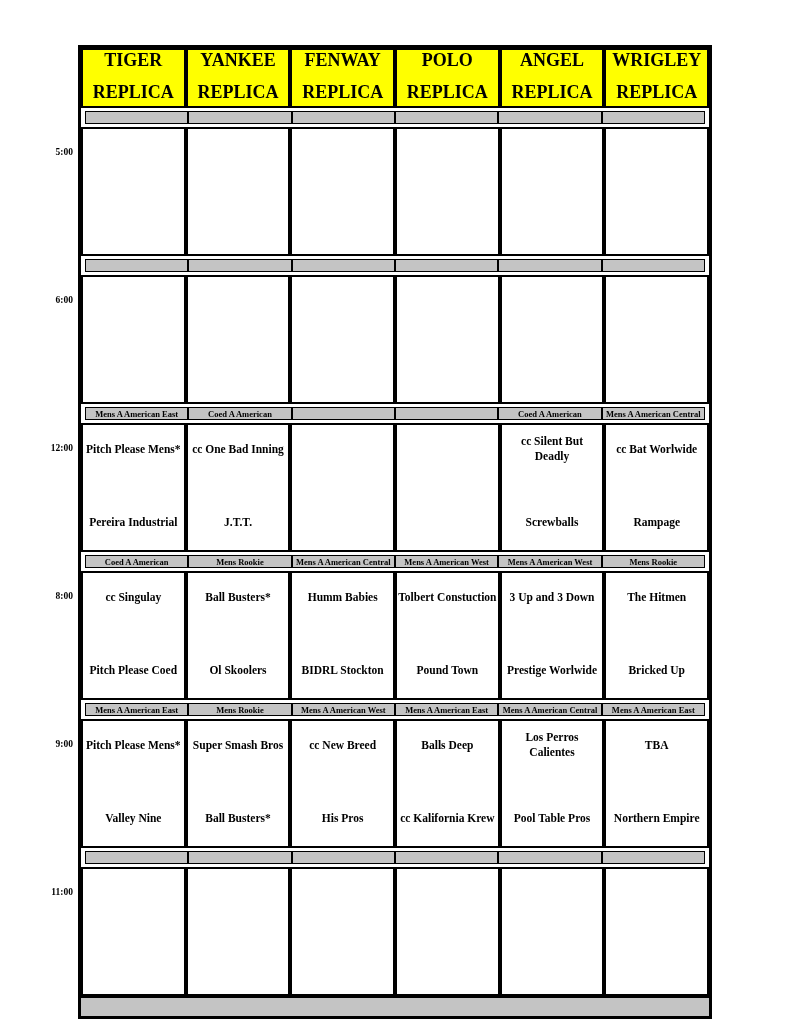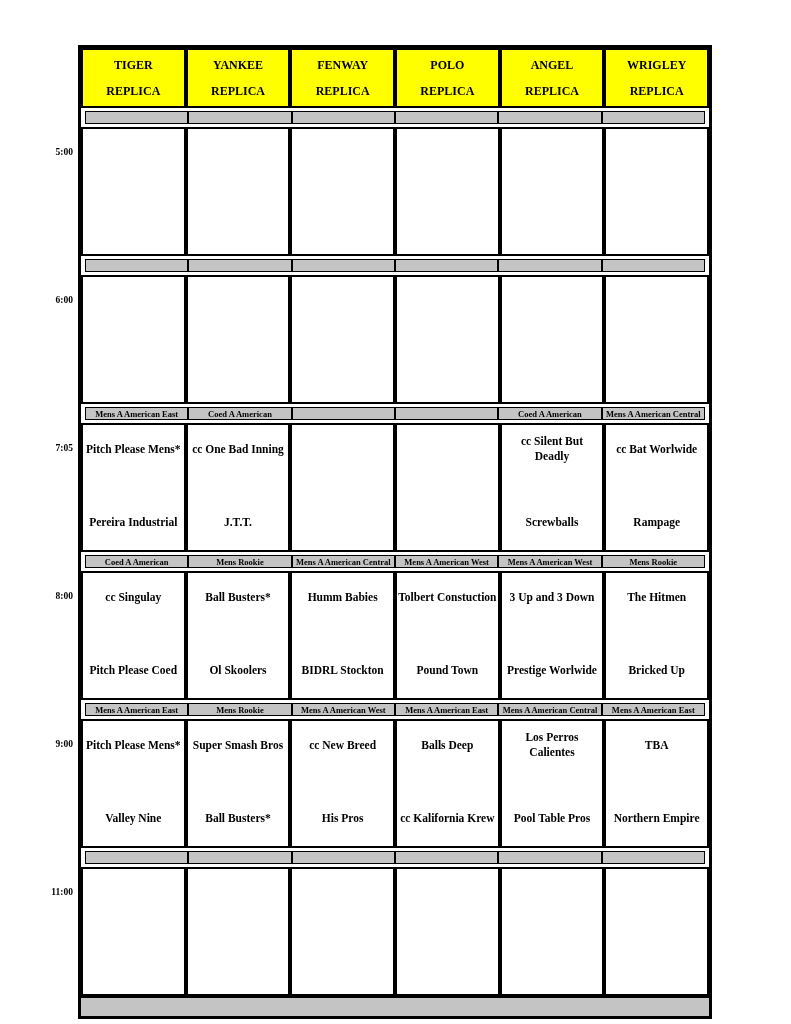--- a/index.html
+++ b/index.html
@@ -37,23 +37,23 @@
   }
   .header-row { display: flex; }
   .header-cell {
     flex: 1 1 0;
     height: 56px;
     background: var(--yellow, #ffff00);
     border: 2px solid var(--border, #000);
     display: flex;
     flex-direction: column;
     align-items: center;
-    justify-content: center;
+    justify-content: flex-start;
     row-gap: 11px;
-    font-size: 12px;
+    font-size: 18px;
     min-width: 0;
   }
   .strip-row {
     display: flex;
     margin: 3px 4px;
   }
   .strip-cell {
     flex: 1 1 0;
     height: 11px;
     background: var(--bar, #c4c4c4);
@@ -62,21 +62,20 @@
     align-items: center;
     justify-content: center;
     font-size: 8.5px;
     white-space: nowrap;
     overflow: hidden;
     min-width: 0;
   }
   .games-row {
     display: flex;
     position: relative;
-    justify-content: center;
   }
   .game-cell {
     flex: 1 1 0;
     height: 103px;
     background: #ffffff;
     border: 2px solid var(--border, #000);
     box-sizing: content-box;
     display: flex;
     flex-direction: column;
     justify-content: space-between;
@@ -215,21 +214,21 @@
         </div>
         <div class="strip-row">
           <div class="strip-cell">Mens A American East</div>
           <div class="strip-cell">Coed A American</div>
           <div class="strip-cell"></div>
           <div class="strip-cell"></div>
           <div class="strip-cell">Coed A American</div>
           <div class="strip-cell">Mens A American Central</div>
         </div>
         <div class="games-row">
-          <div class="time-label">7:05</div>
+          <div class="time-label">12:00</div>
           <div class="game-cell">
             <div class="team">Pitch Please Mens*</div>
             <div class="team">Pereira Industrial</div>
           </div>
           <div class="game-cell">
             <div class="team">cc One Bad Inning</div>
             <div class="team">J.T.T.</div>
           </div>
           <div class="game-cell">
             <div class="team"></div>

